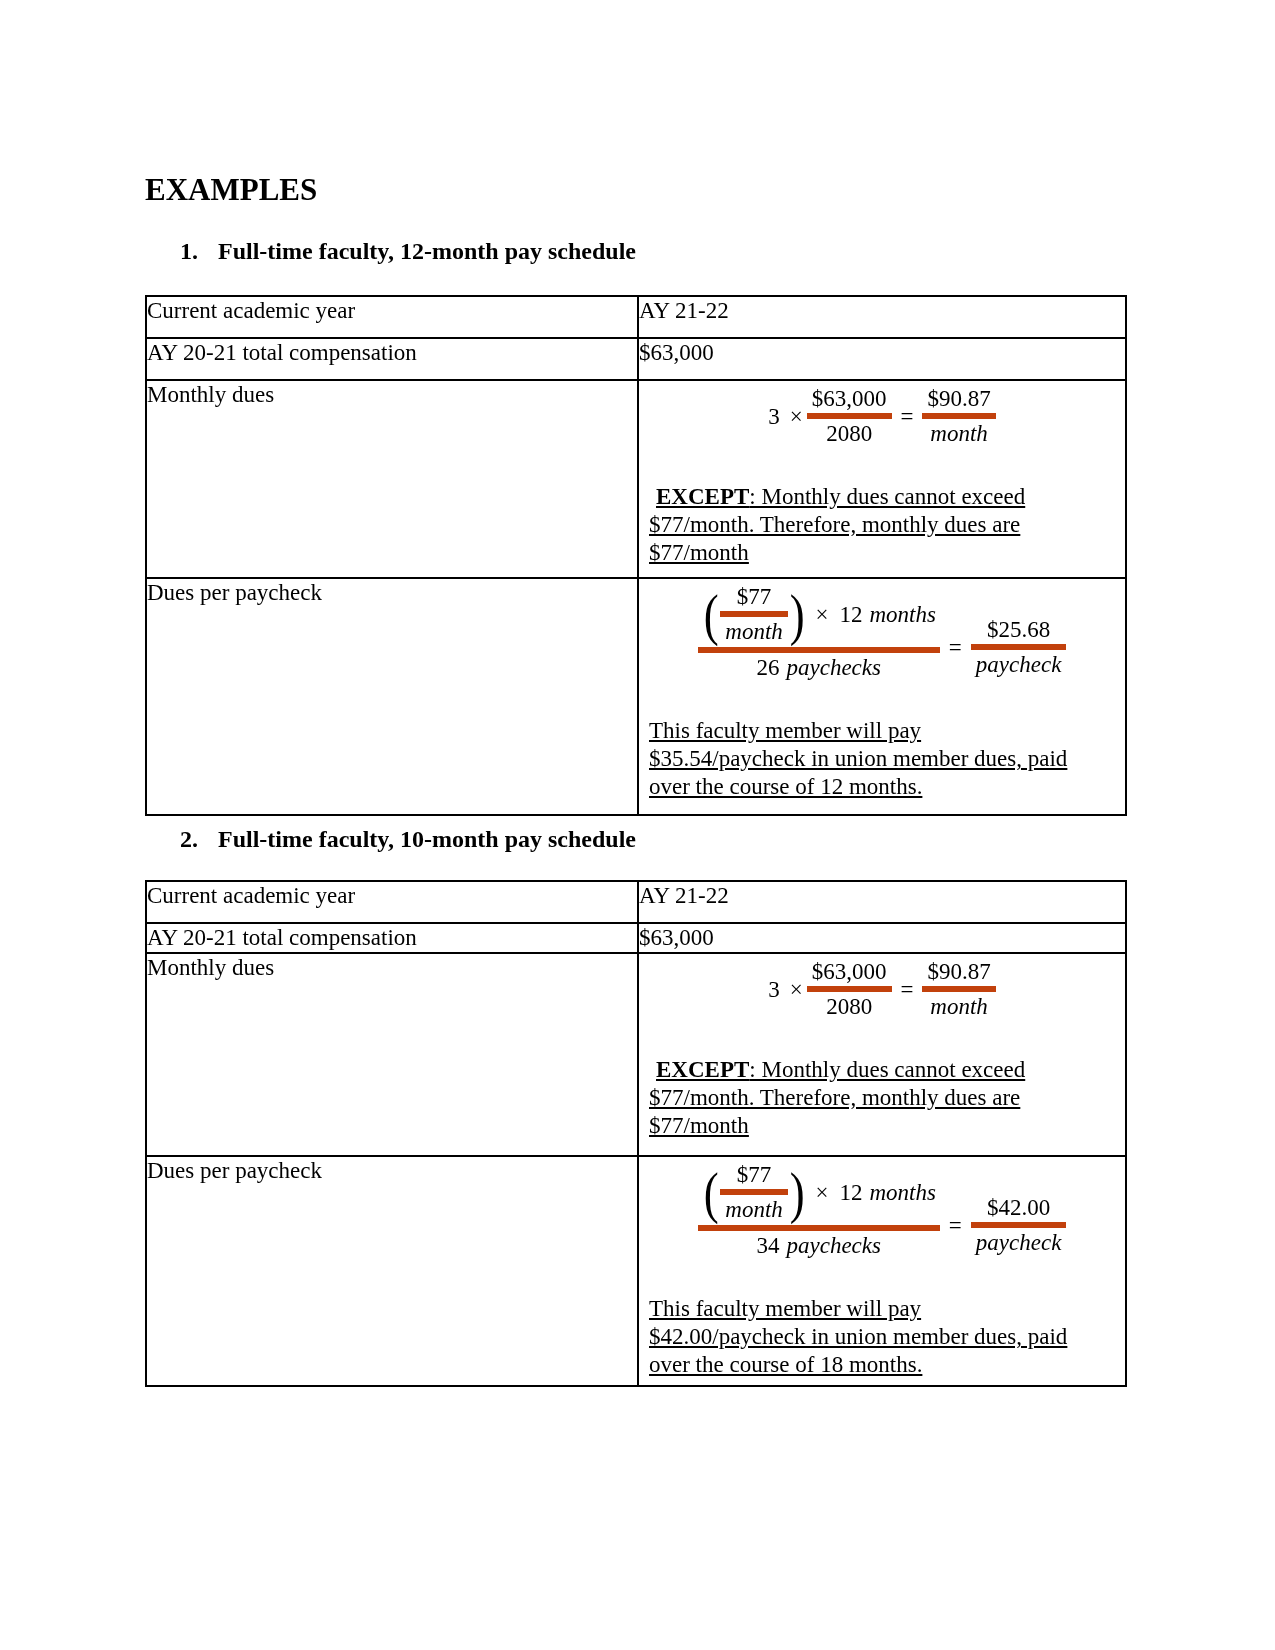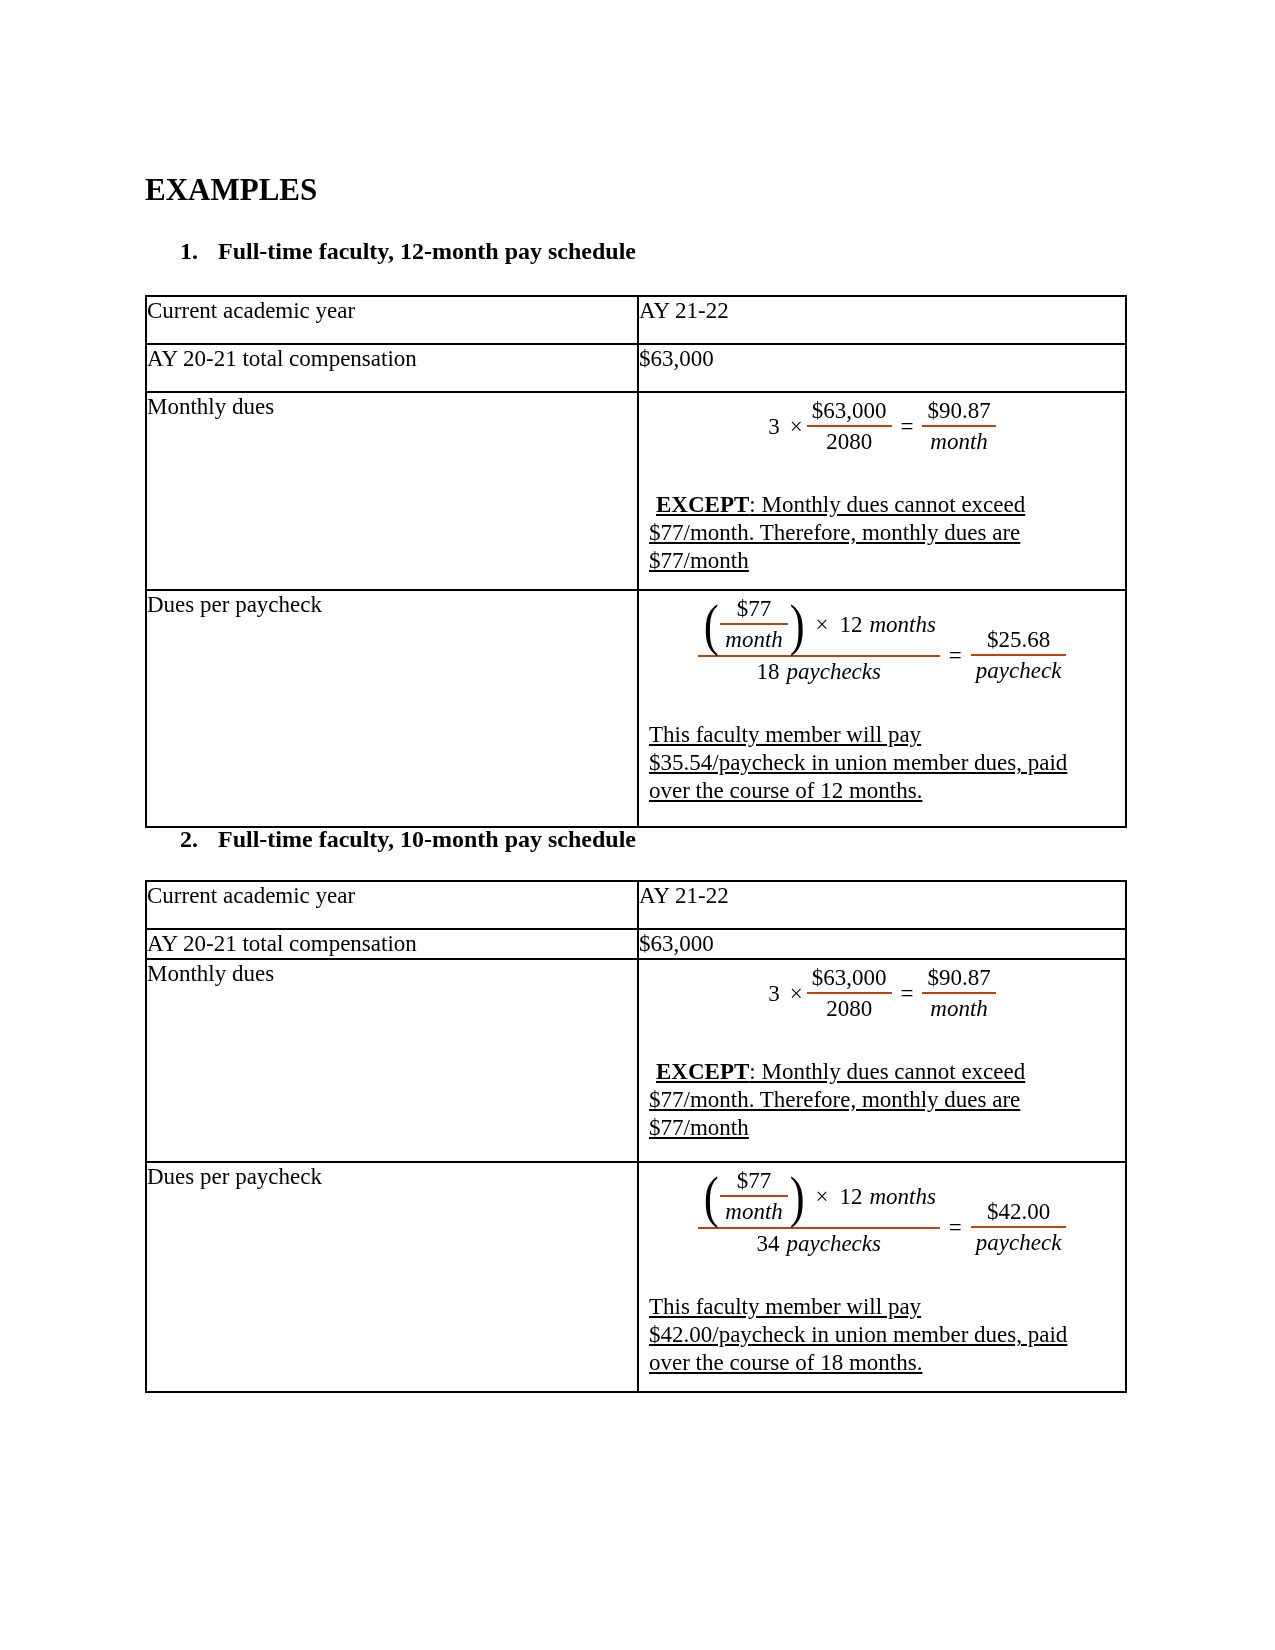--- a/index.html
+++ b/index.html
@@ -34,36 +34,36 @@
   table.dues col.c1 { width: 492px; }
   table.dues col.c2 { width: 488px; }
   table.dues td {
     border: 2px solid #000;
     vertical-align: top;
     padding: 0;
   }
   td.txt { padding: 1px 9px 0 10px; line-height: 28px; }
   td.cellblock { padding: 0; }
 
-  .h30 { height: 48px; }
+  .h30 { height: 42px; }
   .h28 { height: 28px; }
   #table1 .r3 { height: 198px; }
   #table1 .r4 { height: 237px; }
   #table2 .r3 { height: 203px; }
   #table2 .r4 { height: 230px; }
 
   
   .formula {
     display: flex; align-items: center; justify-content: center;
     margin-top: 4px; line-height: 28px;
   }
   .frac { display: inline-flex; flex-direction: column; align-items: center; }
   .frac .num { padding: 0 5px; line-height: 28px; white-space: nowrap; }
   .frac .den {
-    border-top: 2px solid #c2410c;
+    border-top: 6px solid #c2410c;
     padding: 0 5px; line-height: 30px;
     align-self: stretch; text-align: center; white-space: nowrap;
   }
   .coef { margin-right: 10px; }
   .times { margin-right: 4px; }
   .eq { margin: 0 9px; }
   .it { font-style: italic; }
   .b { font-weight: bold; }
   .u { text-decoration: underline; }
 
@@ -143,21 +143,21 @@
               <span class="frac">
                 <span class="num">$77</span>
                 <span class="den it">month</span>
               </span>
               <span class="paren">)</span>
               <span class="times2">×</span>
               <span>12</span>
               <span class="it wrd">months</span>
             </span>
             <span class="den">
-              <span>18</span><span class="it wrd">paychecks</span>
+              <span>26</span><span class="it wrd">paychecks</span>
             </span>
           </span>
           <span class="eq">=</span>
           <span class="frac">
             <span class="num">$25.68</span>
             <span class="den it">paycheck</span>
           </span>
         </div>
         <div class="para note">
           <div class="ln">This faculty member will pay</div>

